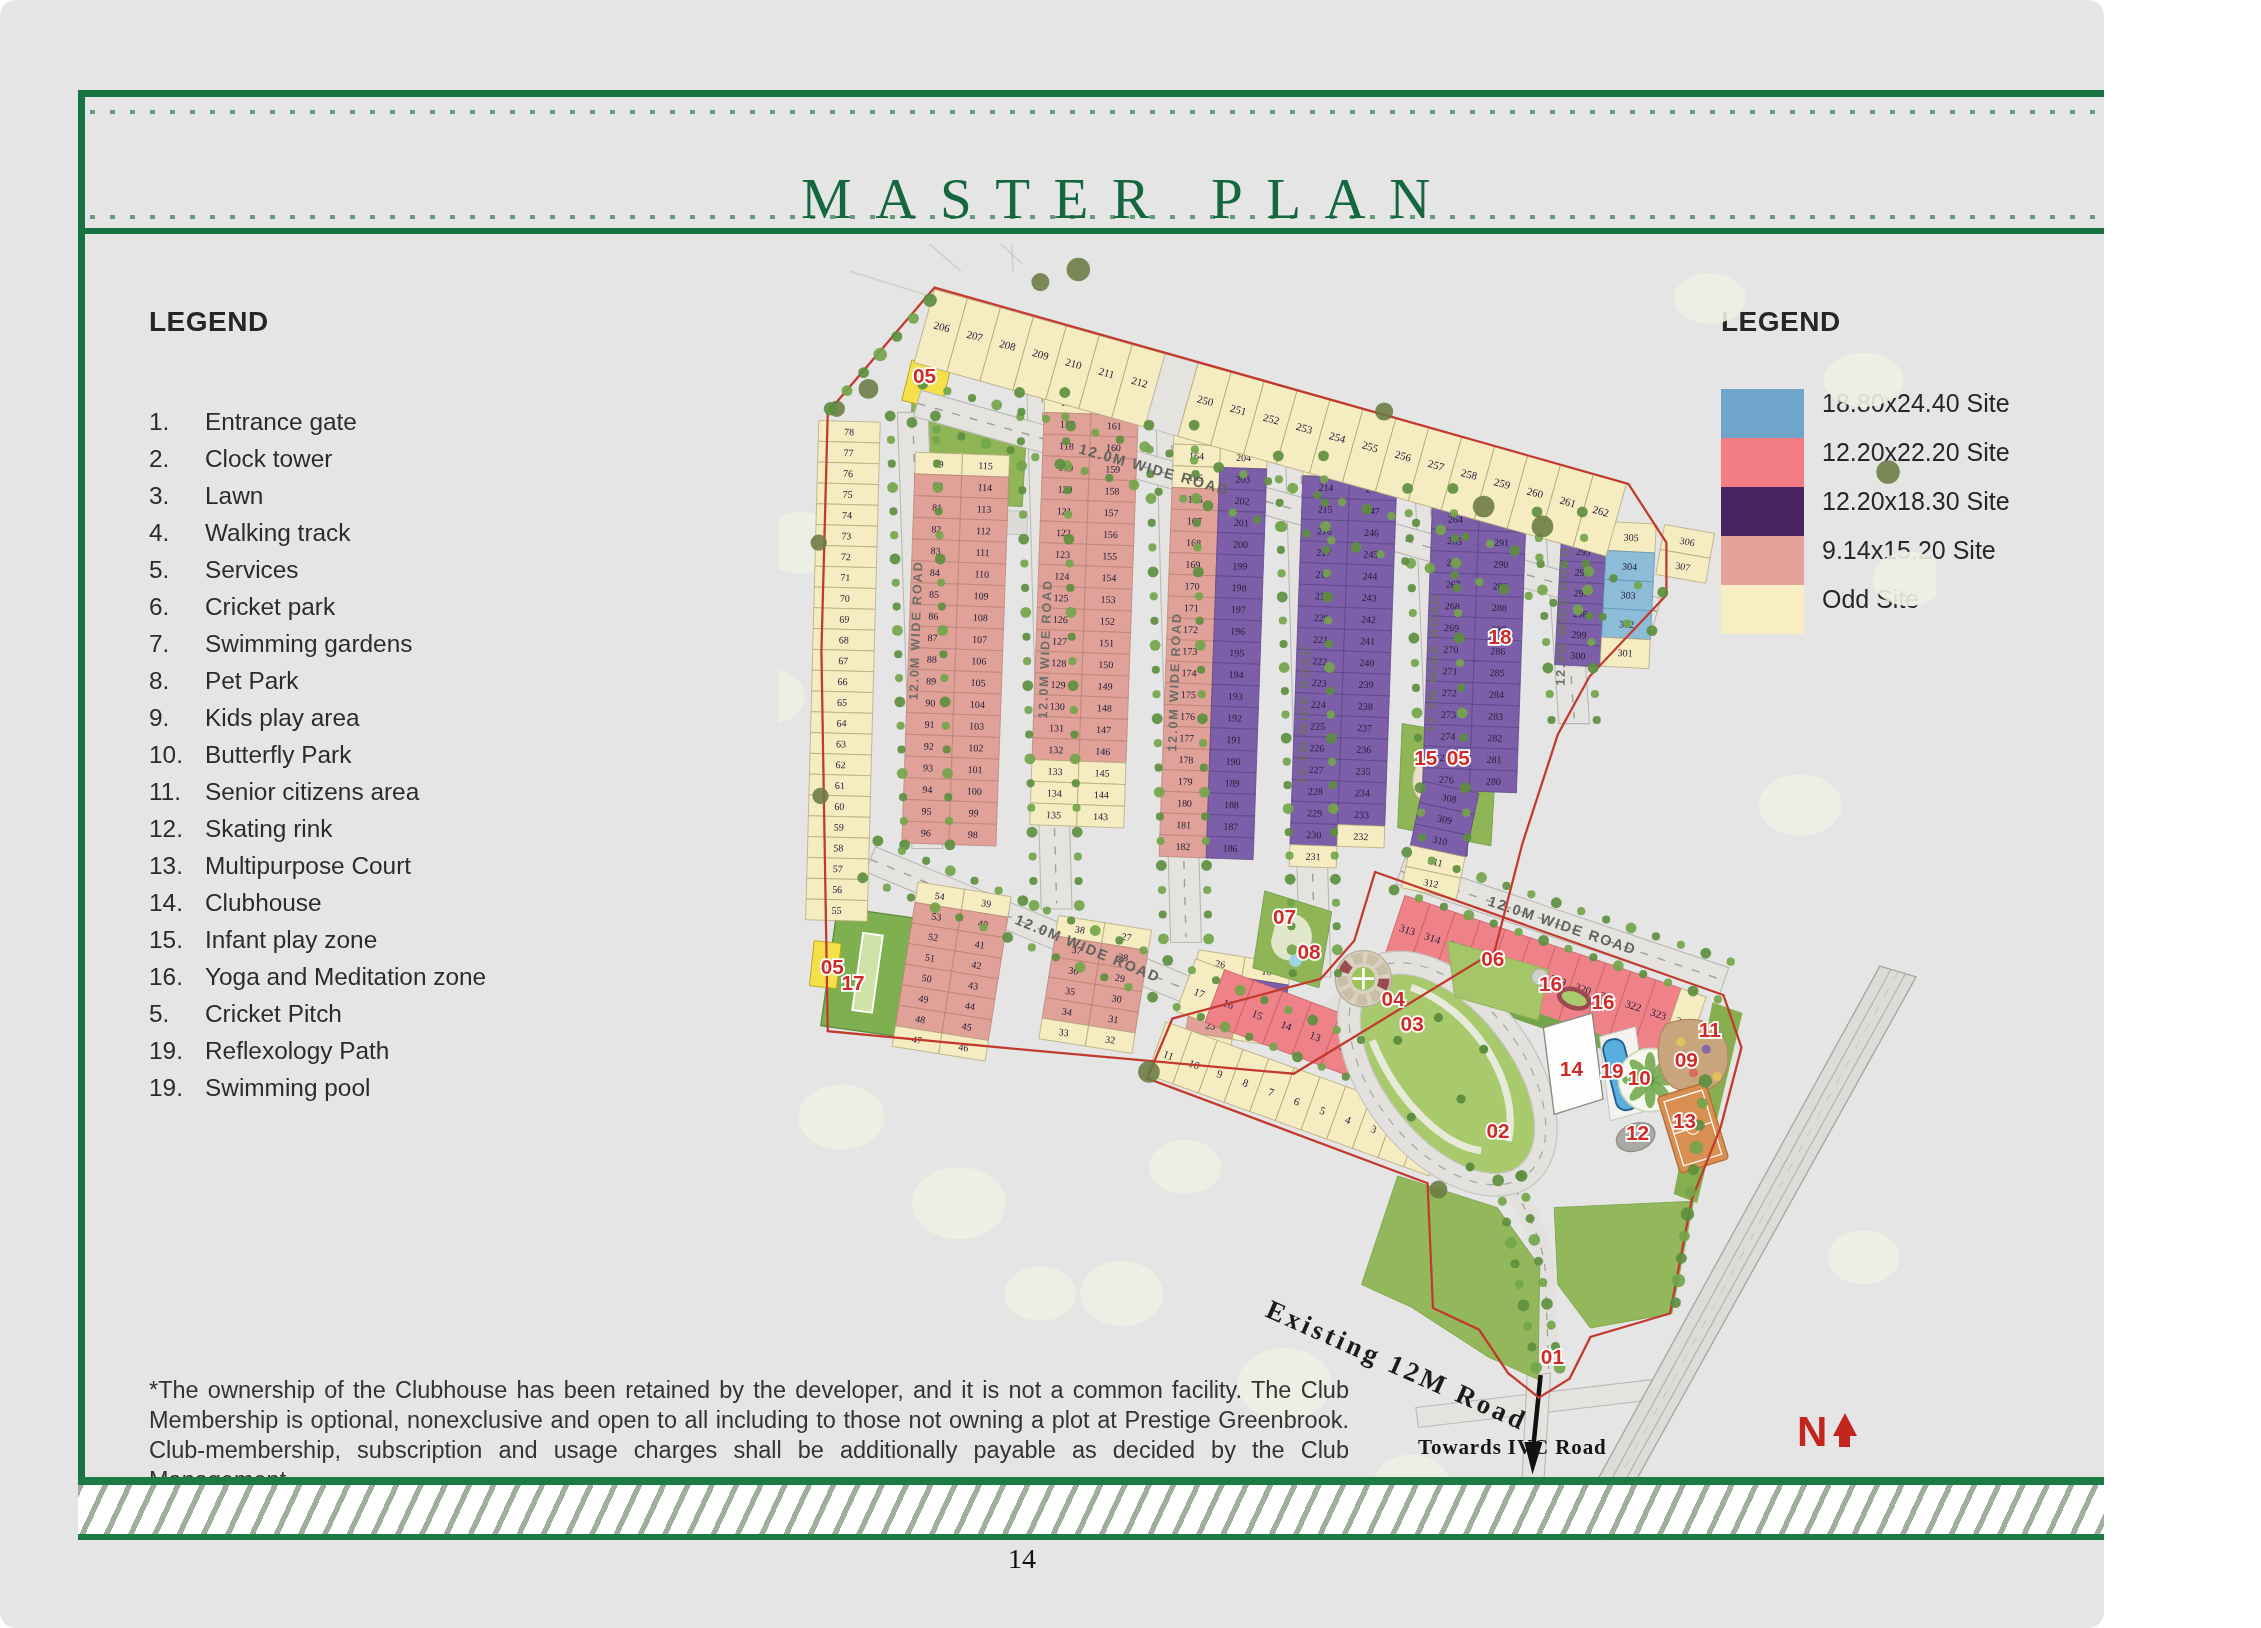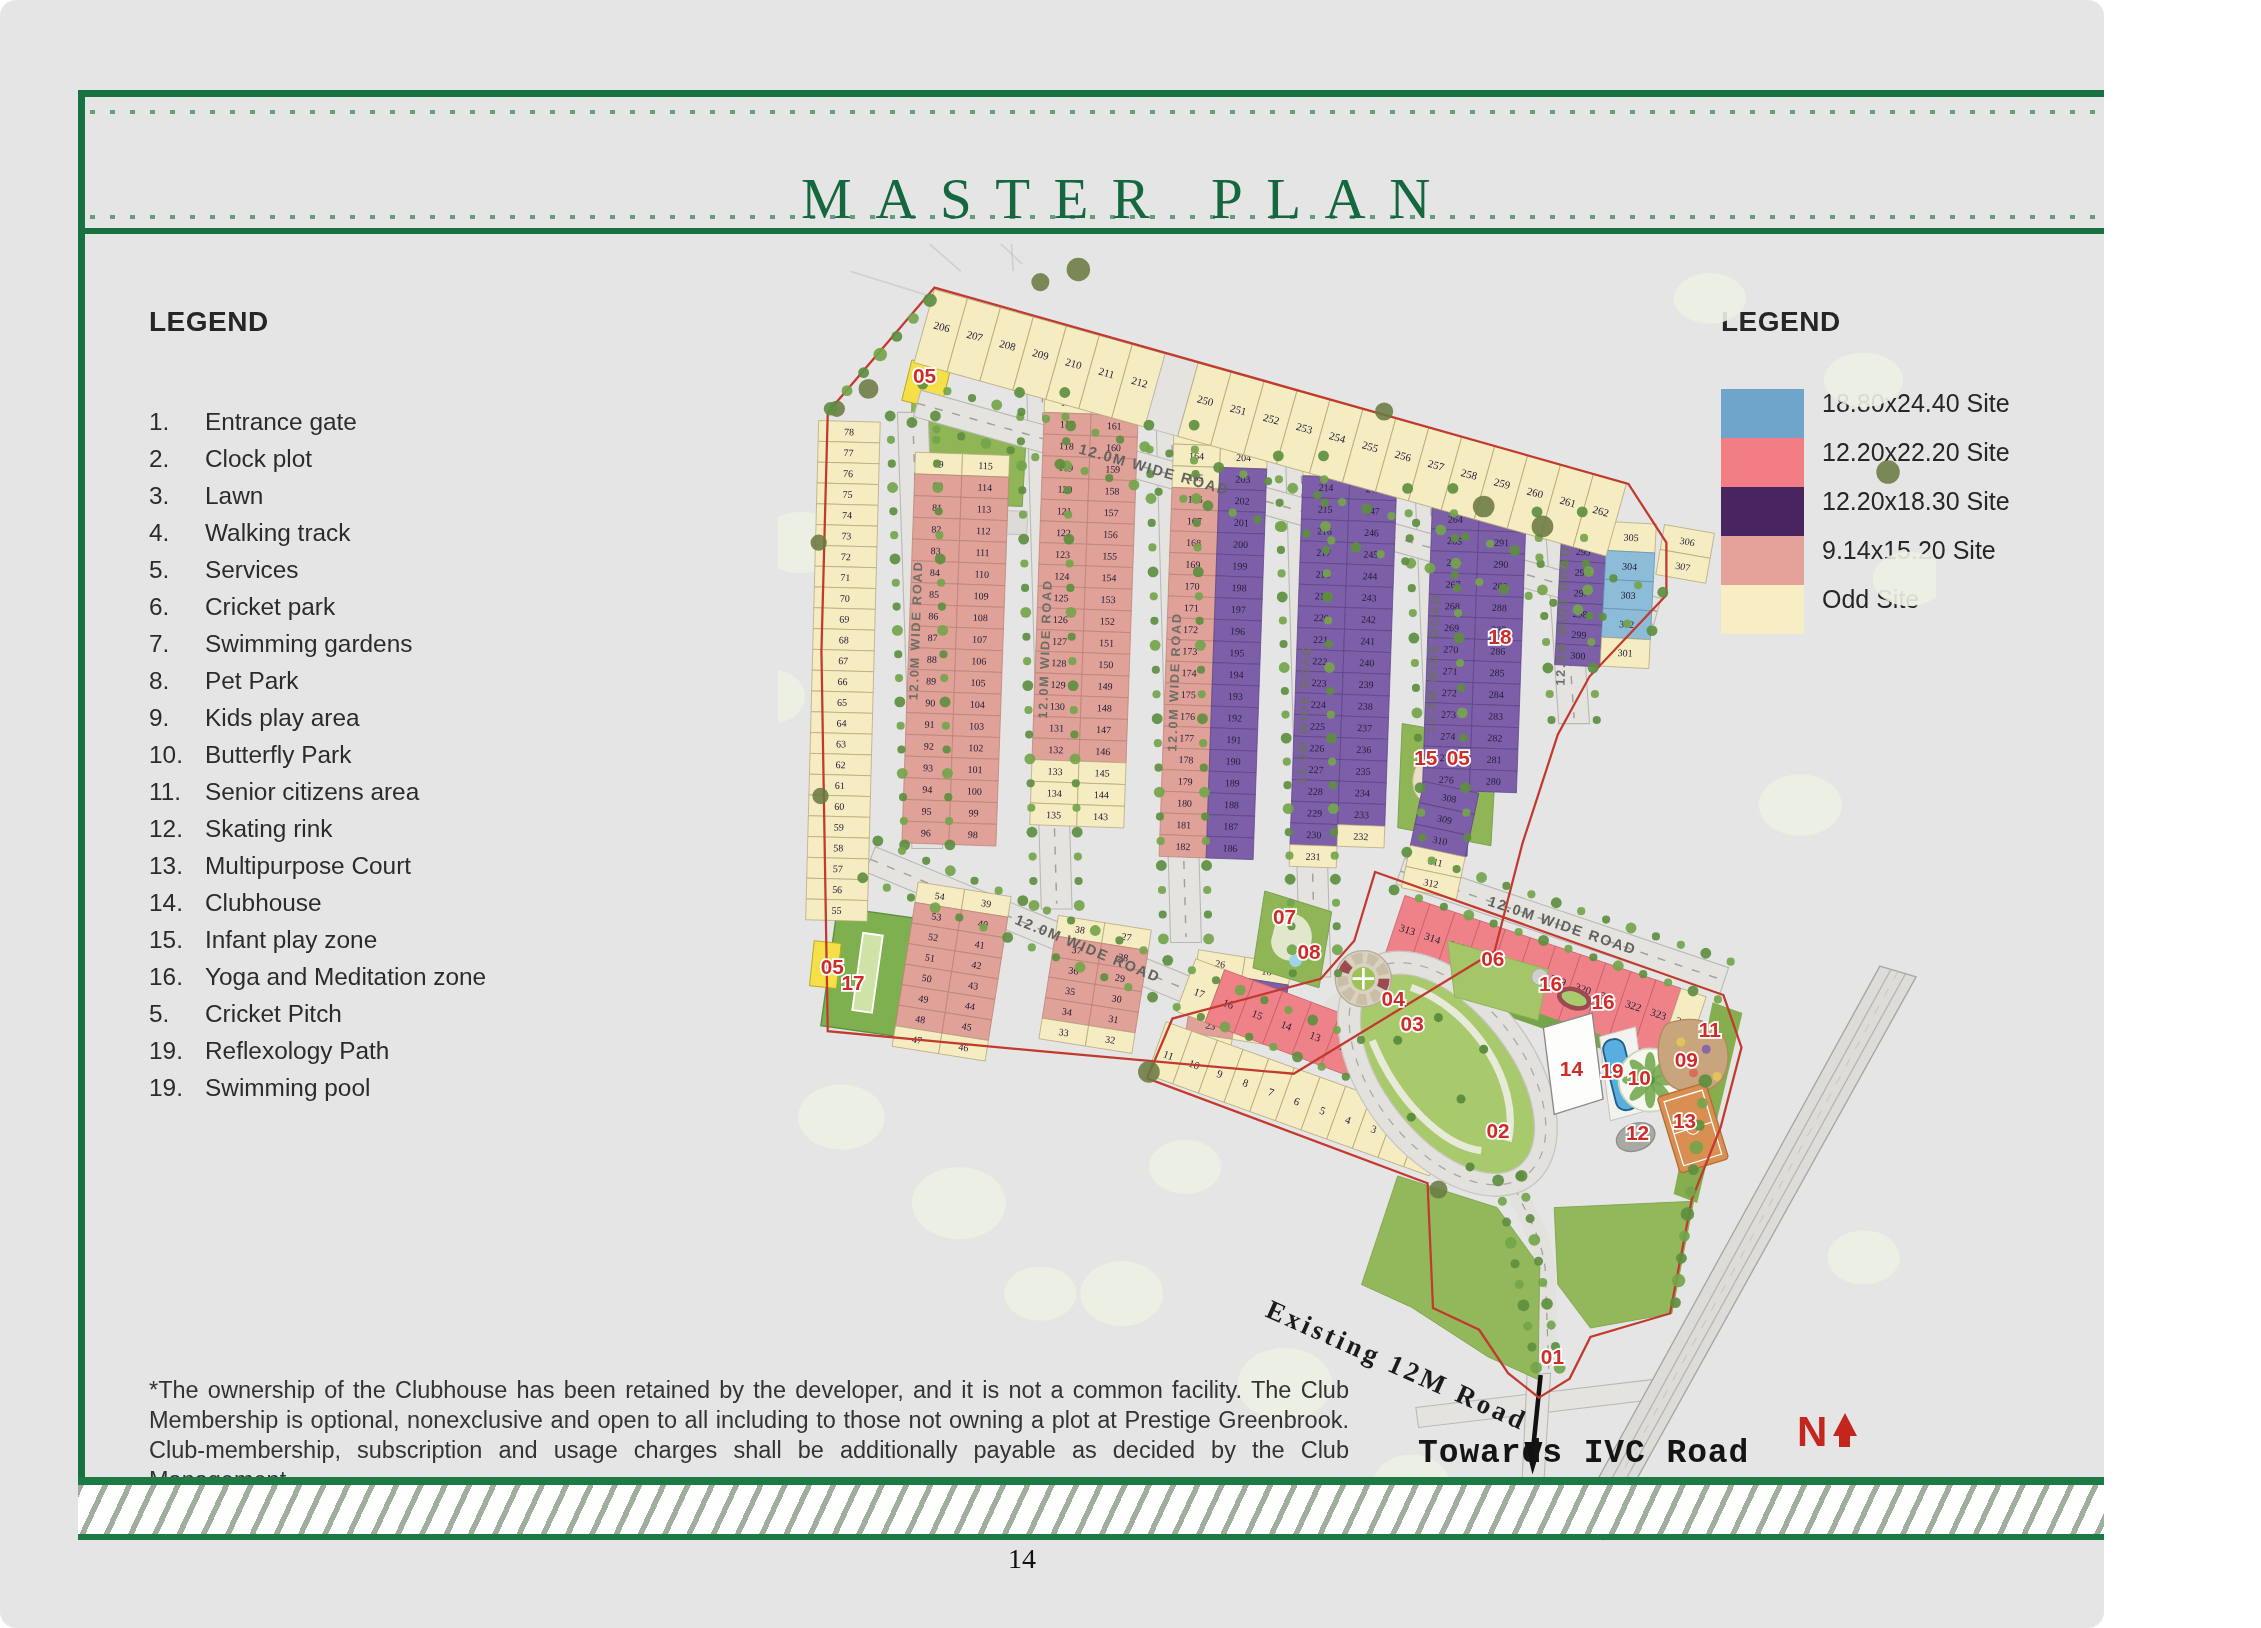--- a/index.html
+++ b/index.html
@@ -18,22 +18,22 @@
   #legendL li .no{width:56px;}
   
   #legendR{position:absolute;left:1721px;top:306px;}
   #legendR .rows{margin-top:51px;}
   #legendR .row{display:flex;height:49px;}
   #legendR .sw{width:83px;height:49px;flex:0 0 83px;}
   #legendR .lb{margin-left:18px;font-size:25px;color:#262626;white-space:nowrap;}
   
   #footnote{position:absolute;left:149px;top:1351px;width:1200px;font-size:23.5px;line-height:30px;
             text-align:justify;color:#333;}
-  #towards{position:absolute;left:1418px;top:1435px;width:244px;font-family:Liberation Mono, monospace;
-           font-weight:bold;font-size:33px;color:#141414;letter-spacing:0.9px;white-space:nowrap;}
+  #towards{position:absolute;left:1418px;top:1435px;width:244px;font-family:Liberation Serif, serif;
+           font-weight:bold;font-size:21px;color:#141414;letter-spacing:0.9px;white-space:nowrap;}
   #existingRoad{position:absolute;left:1274px;top:1294px;font-family:"Liberation Serif",serif;
            font-weight:bold;font-size:27px;color:#1b1b1b;letter-spacing:3.6px;transform:rotate(24deg);
            transform-origin:left top;white-space:nowrap;}
   #north{position:absolute;left:1797px;top:1408px;display:flex;align-items:center;}
   #north .n{color:#c4261d;font-size:42px;font-weight:bold;font-family:"Liberation Sans",sans-serif;}
   #north .arrow{width:0;height:0;margin-left:5.4px;border-left:12.7px solid transparent;border-right:12.7px solid transparent;
                 border-bottom:23.5px solid #c4261d;position:relative;top:-7.2px;}
   #north .stem{width:11px;height:20px;background:#c4261d;position:relative;top:4.5px;left:-18px;}
   #pageno{position:absolute;left:986px;top:1543px;width:72px;text-align:center;
           font-family:"Liberation Serif",serif;font-size:28px;color:#111;}
@@ -61,21 +61,21 @@
 
 <div id="legendL">
   <div class="hd">LEGEND</div>
   <ol>
         <li>
           <span class="no">1.</span>
           <span>Entrance gate</span>
         </li>
         <li>
           <span class="no">2.</span>
-          <span>Clock plot</span>
+          <span>Clock tower</span>
         </li>
         <li>
           <span class="no">3.</span>
           <span>Lawn</span>
         </li>
         <li>
           <span class="no">4.</span>
           <span>Walking track</span>
         </li>
         <li>

